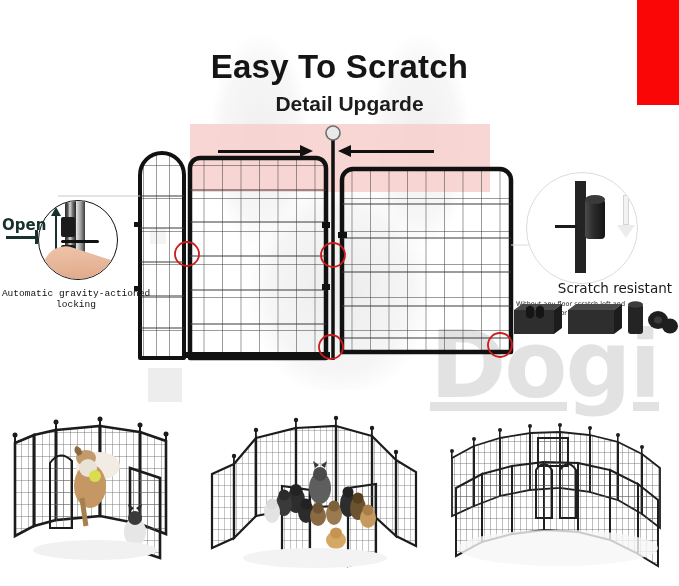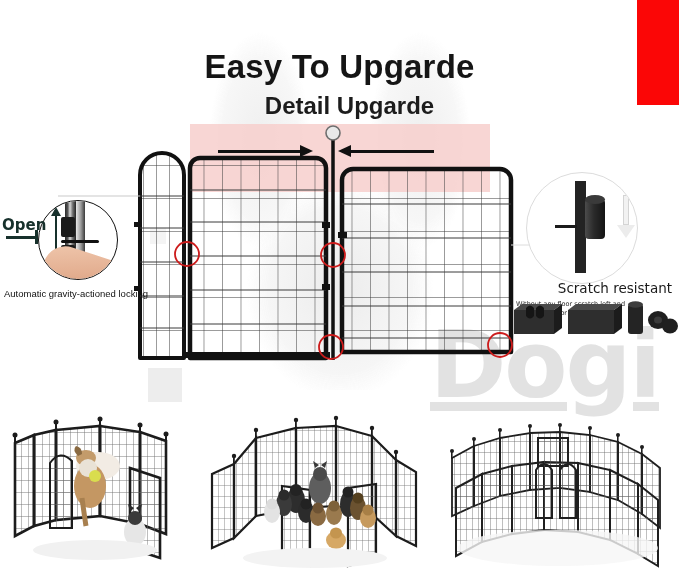--- a/index.html
+++ b/index.html
@@ -62,21 +62,21 @@
     text-align: center;
     font-size: 33px;
     font-weight: bold;
     color: #151515;
     letter-spacing: .2px;
   }
   .subtitle {
     position: absolute;
     left: 0; right: 0; top: 92px;
     text-align: center;
-    font-size: 24px;
+    font-size: 21px;
     font-weight: bold;
     color: #1c1c1c;
     padding-left: 20px;
   }
 
   
   .pink-band {
     position: absolute;
     left: 190px; top: 124px;
     width: 300px; height: 68px;
@@ -179,21 +179,21 @@
     position: absolute; left: 6px; top: 40px;
     width: 32px; height: 3px; background: #17312c;
   }
   .open-stem::after {
     content: ""; position: absolute; right: 0; top: -6px;
     width: 3px; height: 14px; background: #17312c;
   }
   .callout-caption {
     position: absolute; left: 0; top: 92px; width: 152px;
     font-size: 9.5px; color: #111; text-align: center;
-    font-family: Liberation Sans, sans-serif;
+    font-family: Liberation Mono, monospace;
   }
 
   
   .callout-right { position: absolute; left: 512px; top: 172px; width: 160px; height: 140px; }
   .cr-circle {
     left: 14px; top: 0; width: 112px; height: 112px;
     border: 1.4px solid #dcdcdc;
   }
   .foot-post {
     position: absolute; left: 48px; top: 8px;
@@ -257,21 +257,21 @@
 
 <div id="stage">
 
   <div class="wm-dog"></div>
   <div class="wm-square" style="left:148px;top:368px;width:34px;height:34px;"></div>
   <div class="wm-square" style="left:150px;top:228px;width:16px;height:16px;opacity:.6;"></div>
   <div class="wm-brand">Dogi</div>
 
   <div class="red-block"></div>
 
-  <div class="title">Easy To Upgarde</div>
+  <div class="title">Easy To Scratch</div>
   <div class="subtitle">Detail Upgarde</div>
 
   <div class="pink-band"></div>
 
   <div class="arrow-row">
     <div class="arrow arrow-left-to-right">
       <div class="shaft"></div>
         <div class="head"></div>
     </div>
     <div class="arrow arrow-right-to-left">

